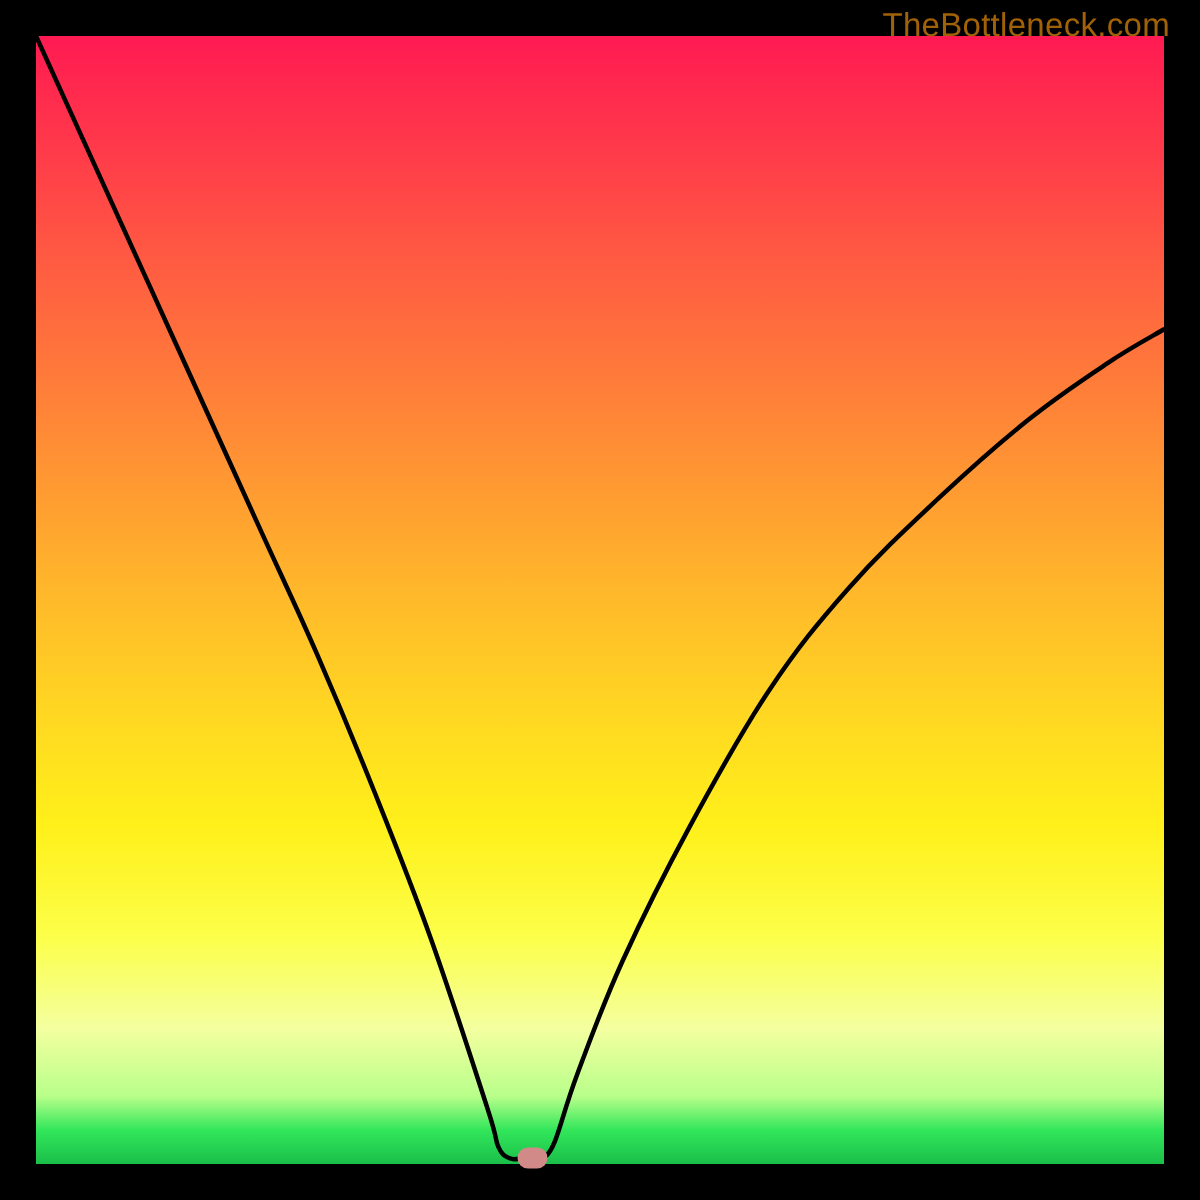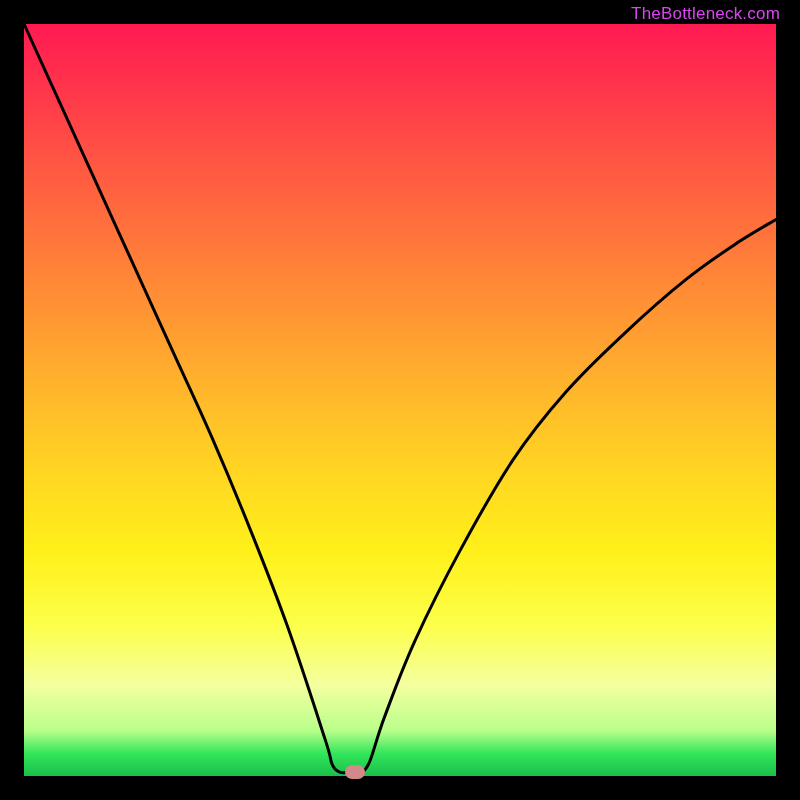--- a/index.html
+++ b/index.html
@@ -35,22 +35,22 @@
       #f4ffa0 88%,
       #b8ff8a 94%,
       #32e65a 97%,
       #1abf4a 100%
     );
   }
   .watermark {
     position: absolute;
     top: 4px;
     right: 20px;
-    color: #d946ef;
-    font-size: 17px;
+    color: #a16207;
+    font-size: 22px;
     letter-spacing: 0.2px;
     user-select: none;
   }
   svg.curve {
     position: absolute;
     inset: 0;
     width: 100%;
     height: 100%;
   }
   .marker {

